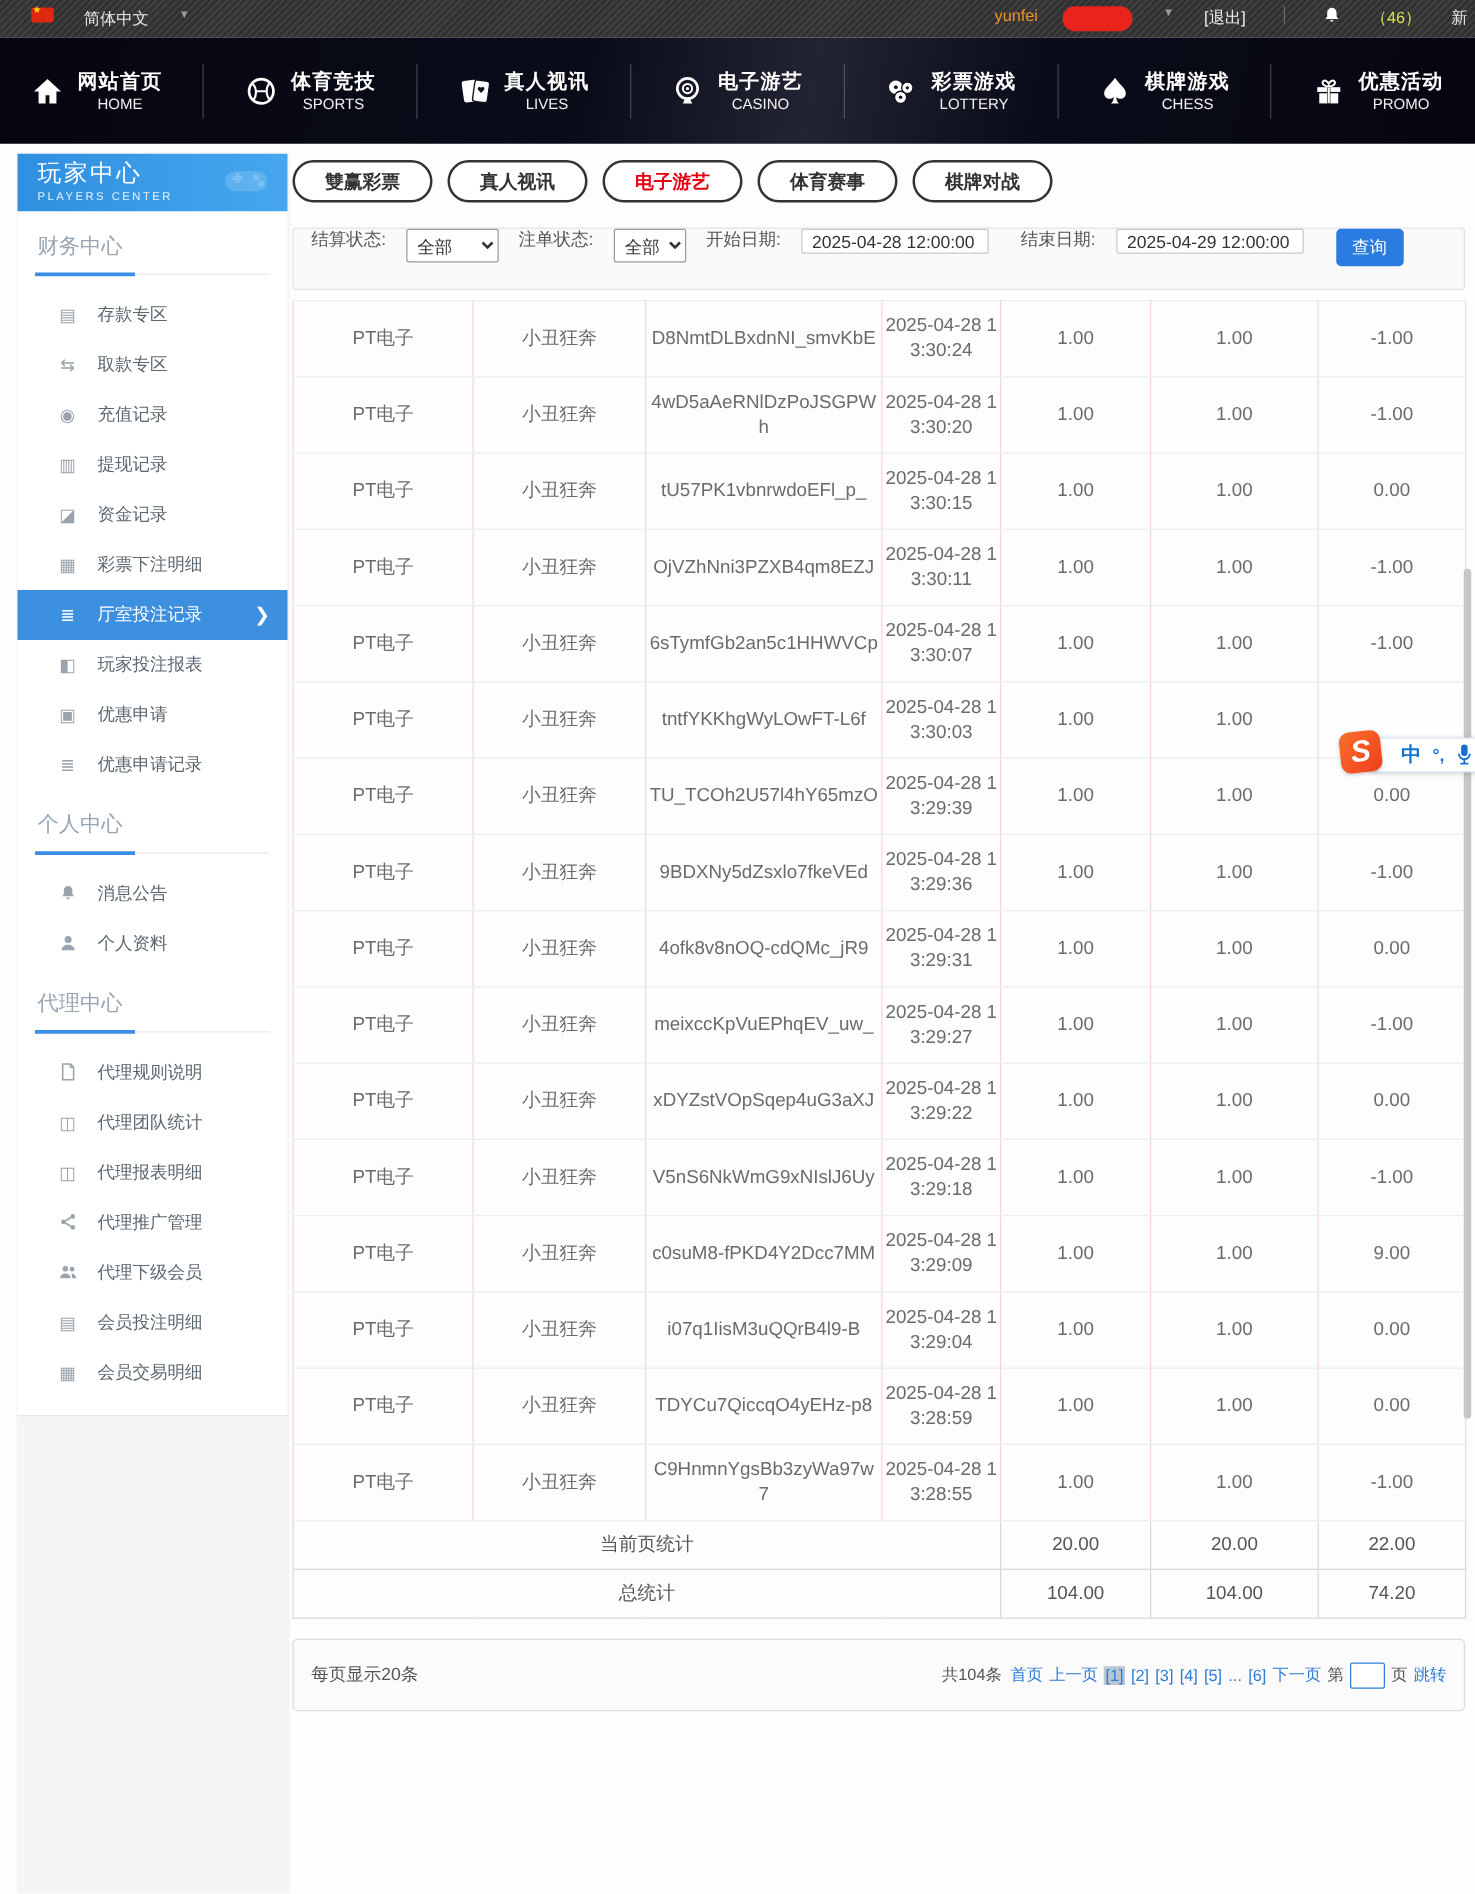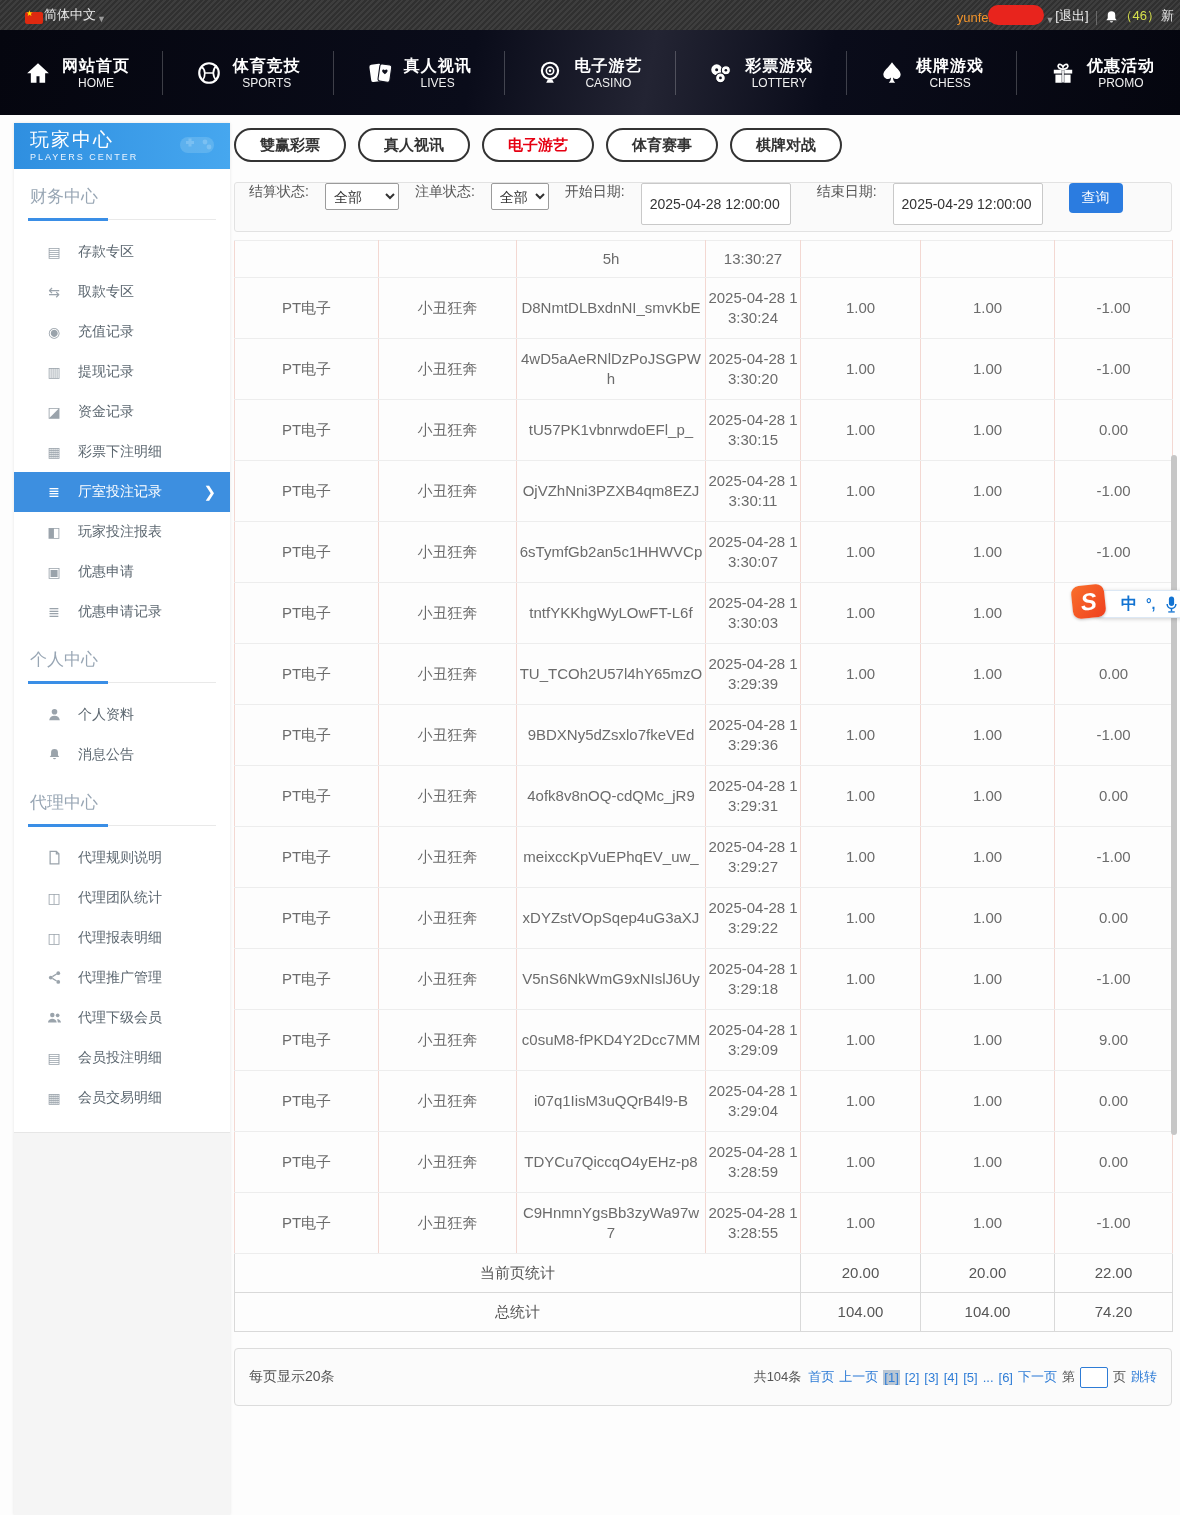--- a/index.html
+++ b/index.html
@@ -4,21 +4,21 @@
 <style>
   * { margin:0; padding:0; box-sizing:border-box; }
   html,body { background:#fff; }
   body { font-family:"Liberation Sans","DejaVu Sans",sans-serif; }
   .page { position:relative; width:1180px; height:1515px; background:#fdfdfd; overflow:hidden; }
 
   
   .topbar { position:absolute; left:0; top:0; width:1180px; height:30px; background:#3a3a3a;
     background-image:repeating-linear-gradient(-45deg, rgba(0,0,0,.18) 0 2px, rgba(255,255,255,.02) 2px 4px);
     display:flex; align-items:center; justify-content:space-between; padding:0 6px 0 25px; color:#e8e8e8; font-size:13px; }
-  .topbar-left,.topbar-right { display:flex; align-items:flex-end; gap:1px; white-space:nowrap; }
+  .topbar-left,.topbar-right { display:flex; align-items:flex-start; gap:24px; white-space:nowrap; }
   .flag { width:18px; height:12px; background:#de2910; border-radius:2px; position:relative; display:inline-block; }
   .flag::after { content:"★"; position:absolute; left:1px; top:-3px; color:#ffde00; font-size:8px; }
   .caret { color:#9a9a9a; font-size:9px; }
   .username { color:#f0932b; }
   .blob { display:inline-block; width:56px; height:20px; background:#e8241d; border-radius:10px; margin-left:-4px; }
   .logout { color:#efefef; }
   .tb-divider { width:1px; height:14px; background:#6a6a6a; margin:0 6px; }
   .count { color:#d6e04b; }
   .bell-svg { width:15px; height:15px; fill:#fff; }
 
@@ -55,21 +55,21 @@
   
   .content { position:absolute; left:234px; top:123px; width:938px; }
   .tabs { margin-top:5px; display:flex; gap:12px; }
   .tab-pill { height:34px; padding:0 24px; border:2px solid #333; border-radius:17px; background:#fff;
     display:flex; align-items:center; font-size:15px; font-weight:bold; color:#333; cursor:pointer; }
   .tab-pill.active { color:#e60012; }
 
   .filterbar { margin-top:20px; height:50px; border:1px solid #e2e2e2; background:#fafafa; border-radius:3px;
     display:flex; align-items:flex-start; padding:0 14px; font-size:14px; color:#555; gap:16px; white-space:nowrap; }
   .filterbar select { height:27px; border:1px solid #9b9b9b; border-radius:2px; background:#fff; font-size:14px; color:#333; padding:0 4px; font-family:inherit; }
-  .filterbar .date-input { height:42px; width:150px; border:1px solid #c9c9c9; border-radius:2px; background:#fff; font-size:14px; color:#333; padding:0 8px; font-family:inherit; }
+  .filterbar .date-input { height:20px; width:150px; border:1px solid #c9c9c9; border-radius:2px; background:#fff; font-size:14px; color:#333; padding:0 8px; font-family:inherit; }
   .btn-query { height:30px; width:54px; margin-left:10px; background:#2b7ce0; border:none; border-radius:4px; color:#fff; font-size:14px; cursor:pointer; font-family:inherit; }
 
   table.bets { margin-top:8px; width:938px; border-collapse:collapse; table-layout:fixed; font-size:15px; color:#6b6b6b; }
   table.bets td { text-align:center; vertical-align:middle; line-height:20px; padding:10px 2px;
     border-top:1px solid #ededed; border-bottom:1px solid #ededed; border-left:1px solid #f3d8d2; border-right:1px solid #f3d8d2; word-break:break-all; }
   tr.partial td { padding:4px 2px; height:37px; }
   tr.summary td { border-color:#d9d9d9; color:#565656; padding:9px 2px; }
   td.ime-cell { position:relative; }
 
   .footerbar { margin-top:16px; height:58px; border:1px solid #dcdcdc; background:#fbfbfb; border-radius:4px;
@@ -273,30 +273,30 @@
           <span>优惠申请</span>
         </div>
         <div class="side-item">
           <span class="s-icon"><span class="glyph">≣</span></span>
           <span>优惠申请记录</span>
         </div>
         <div class="side-section-title">个人中心</div>
         <div style="height: 12px;"></div>
         <div class="side-item">
           <span class="s-icon"><svg viewBox="0 0 24 24">
+              <path d="M12 3a5.5 5.5 0 0 0-5.5 5.5v4.7L4.4 16h15.2l-2.1-2.8V8.5A5.5 5.5 0 0 0 12 3zm-2.3 14.5a2.3 2.3 0 0 0 4.6 0z"></path>
+            </svg></span>
+          <span>消息公告</span>
+        </div>
+        <div class="side-item">
+          <span class="s-icon"><svg viewBox="0 0 24 24">
               <circle cx="12" cy="7.5" r="4.5"></circle>
               <path d="M3.5 21c.6-4.6 4.2-7 8.5-7s7.9 2.4 8.5 7z"></path>
             </svg></span>
           <span>个人资料</span>
-        </div>
-        <div class="side-item">
-          <span class="s-icon"><svg viewBox="0 0 24 24">
-              <path d="M12 3a5.5 5.5 0 0 0-5.5 5.5v4.7L4.4 16h15.2l-2.1-2.8V8.5A5.5 5.5 0 0 0 12 3zm-2.3 14.5a2.3 2.3 0 0 0 4.6 0z"></path>
-            </svg></span>
-          <span>消息公告</span>
         </div>
         <div class="side-section-title">代理中心</div>
         <div style="height: 12px;"></div>
         <div class="side-item">
           <span class="s-icon"><svg viewBox="0 0 24 24">
               <path d="M5 2h10l4 4v16H5z" fill="none" stroke="#9aa3ab" stroke-width="2"></path>
               <path d="M15 2v4h4" fill="none" stroke="#9aa3ab" stroke-width="2"></path>
             </svg></span>
           <span>代理规则说明</span>
         </div>
@@ -363,29 +363,20 @@
       <colgroup>
         <col style="width:144px">
           <col style="width:138px">
           <col style="width:189px">
           <col style="width:95px">
         <col style="width:120px">
           <col style="width:134px">
           <col style="width:118px">
       </colgroup>
       <tbody id="bets-body">
-          <tr class="partial">
-            <td></td>
-            <td></td>
-            <td>5h</td>
-            <td>13:30:27</td>
-            <td></td>
-            <td></td>
-            <td></td>
-          </tr>
           <tr>
             <td>PT电子</td>
             <td>小丑狂奔</td>
             <td>D8NmtDLBxdnNI_smvKbE</td>
             <td>2025-04-28 13:30:24</td>
             <td>1.00</td>
             <td>1.00</td>
             <td class="">-1.00</td>
           </tr>
           <tr>

